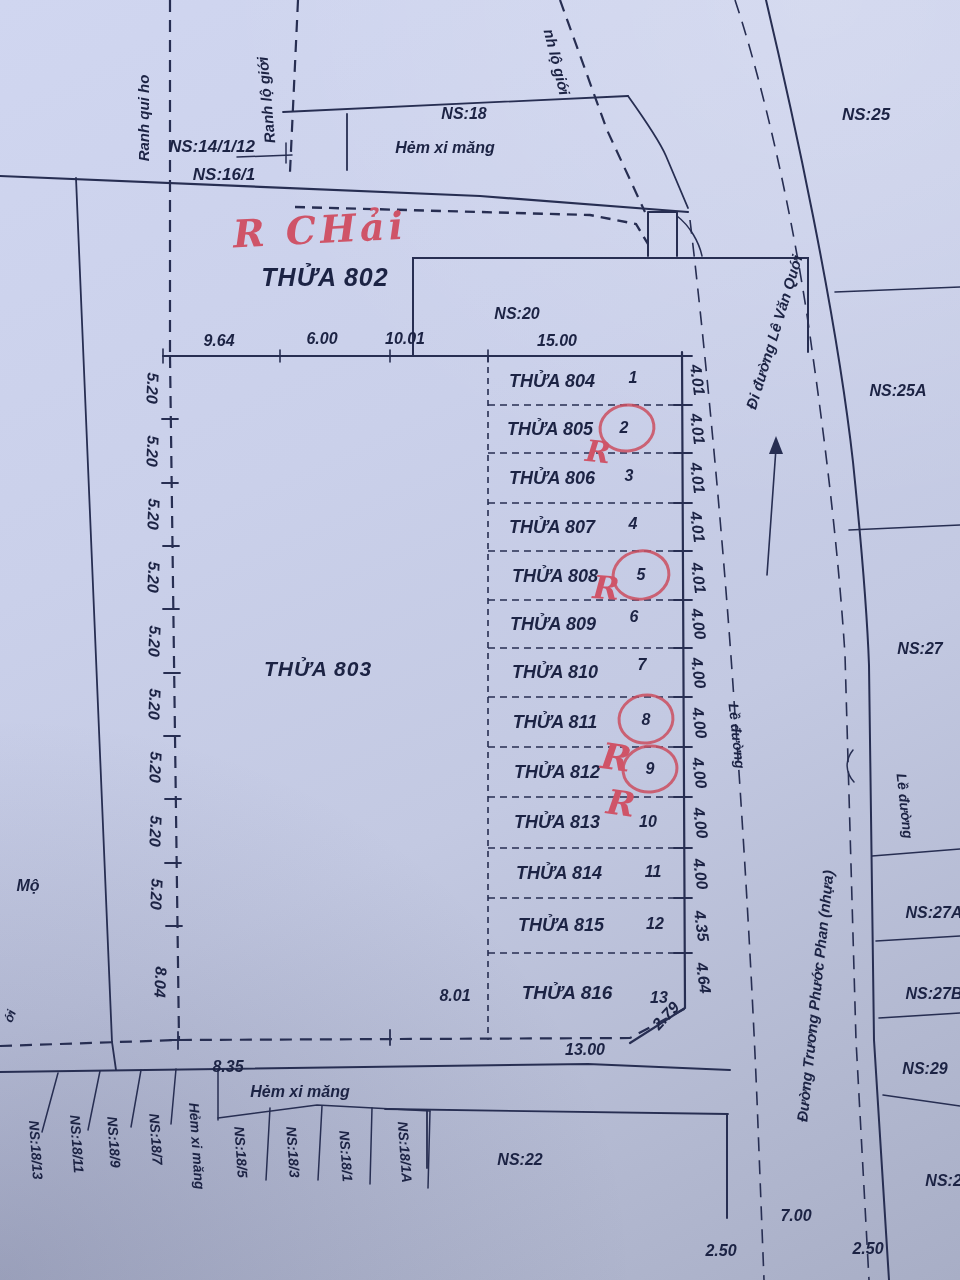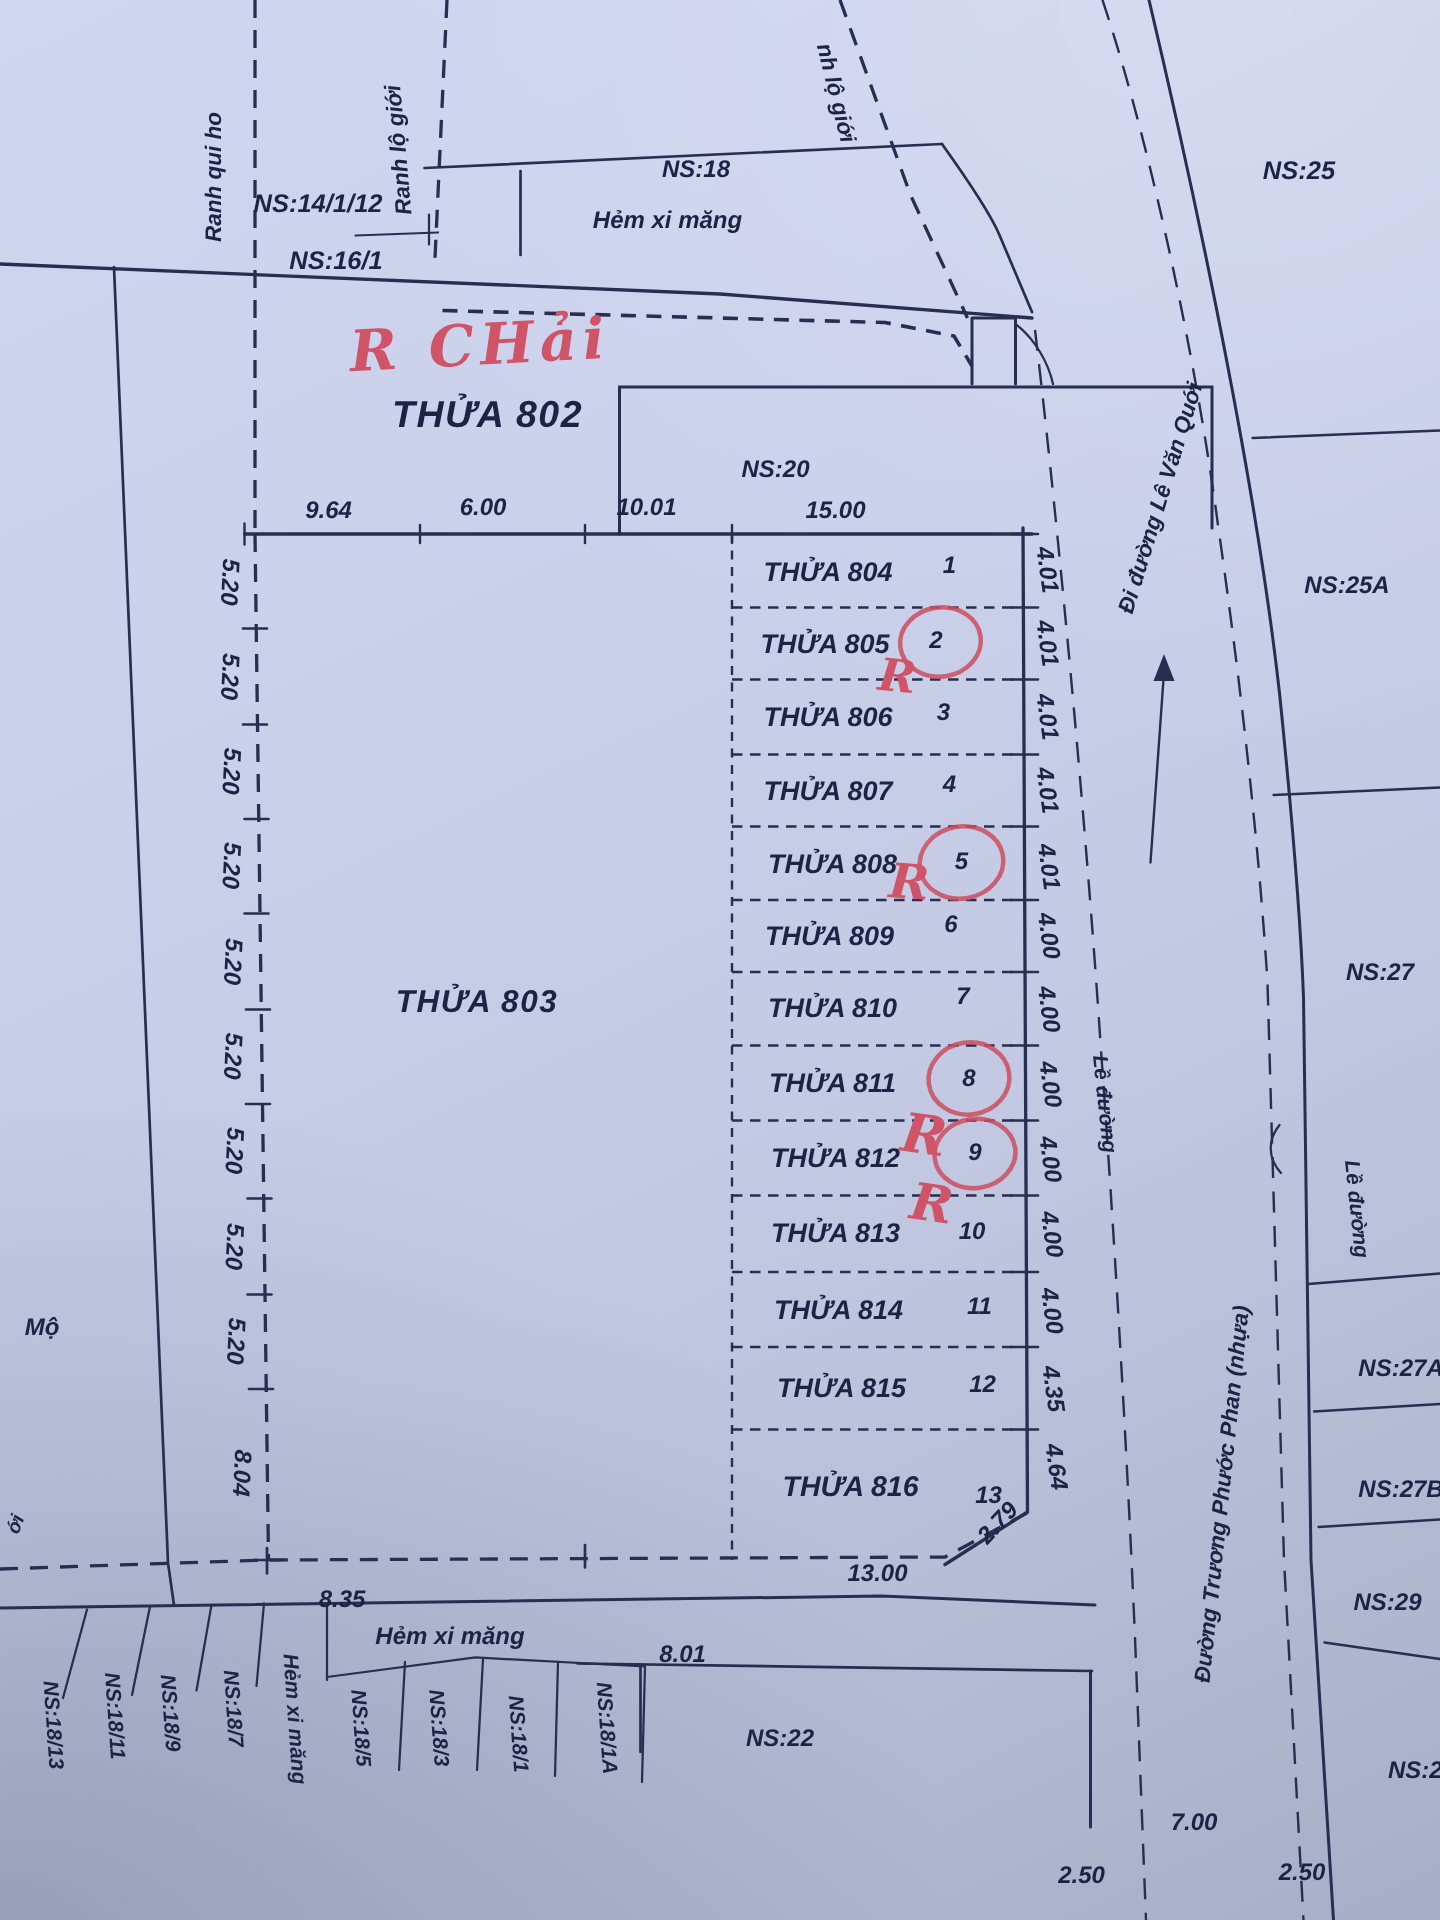--- a/index.html
+++ b/index.html
@@ -90,33 +90,33 @@
       <ellipse cx="627" cy="428" rx="27" ry="23" transform="rotate(-8 627 428)"></ellipse>
       <ellipse cx="641" cy="575" rx="28" ry="24" transform="rotate(-10 641 575)"></ellipse>
       <ellipse cx="646" cy="719" rx="27" ry="24" transform="rotate(-8 646 719)"></ellipse>
       <ellipse cx="650" cy="769" rx="27" ry="23" transform="rotate(-8 650 769)"></ellipse>
     </g>
   </svg>
 
   <div class="lbl" style="left:143px;top:118px;font-size:15px;transform:translate(-50%,-50%) rotate(-90deg);">Ranh qui ho</div>
   <div class="lbl" style="left:266px;top:100px;font-size:15px;transform:translate(-50%,-50%) rotate(-95deg);">Ranh lộ giới</div>
   <div class="lbl" style="left:557px;top:62px;font-size:15px;transform:translate(-50%,-50%) rotate(76deg);">nh lộ giới</div>
-  <div class="lbl" style="left:212px;top:136px;font-size:17px;">NS:14/1/12</div>
+  <div class="lbl" style="left:212px;top:146px;font-size:17px;">NS:14/1/12</div>
   <div class="lbl" style="left:224px;top:174px;font-size:17px;">NS:16/1</div>
   <div class="lbl" style="left:464px;top:114px;font-size:16px;text-align:right;">NS:18</div>
   <div class="lbl" style="left:445px;top:148px;font-size:16px;">Hẻm xi măng</div>
   <div class="lbl" style="left:866px;top:114px;font-size:17px;font-style:italic;">NS:25</div>
 
   <div class="lbl red hand" style="left:320px;top:230px;font-size:38px;transform:translate(-50%,-50%) rotate(-3deg);letter-spacing:4px;">R CHải</div>
 
   <div class="lbl" style="left:325px;top:277px;font-size:25px;letter-spacing:1px;">THỬA 802</div>
   <div class="lbl" style="left:517px;top:314px;font-size:16px;">NS:20</div>
   <div class="lbl dim" style="left:219px;top:341px;">9.64</div>
   <div class="lbl dim" style="left:322px;top:339px;">6.00</div>
-  <div class="lbl dim" style="left:431px;top:339px;">10.01</div>
+  <div class="lbl dim" style="left:405px;top:339px;">10.01</div>
   <div class="lbl dim" style="left:557px;top:341px;text-align:center;">15.00</div>
 
   <div class="lbl" style="left:774px;top:332px;font-size:15px;transform:translate(-50%,-50%) rotate(-73deg);">Đi đường Lê Văn Quới</div>
   <div class="lbl" style="left:737px;top:736px;font-size:14px;transform:translate(-50%,-50%) rotate(84deg);">Lề đường</div>
   <div class="lbl" style="left:905px;top:806px;font-size:14px;transform:translate(-50%,-50%) rotate(84deg);">Lề đường</div>
   <div class="lbl" style="left:815px;top:996px;font-size:15px;transform:translate(-50%,-50%) rotate(-84deg);">Đường Trương Phước Phan (nhựa)</div>
 
   <div class="lbl" style="left:898px;top:391px;font-size:16px;">NS:25A</div>
   <div class="lbl" style="left:920px;top:649px;font-size:16px;">NS:27</div>
   <div class="lbl" style="left:934px;top:913px;font-size:16px;">NS:27A</div>
@@ -191,21 +191,21 @@
   <div class="lbl dim" style="left:155px;top:767px;transform:translate(-50%,-50%) rotate(93deg);">5.20</div>
   <div class="lbl dim" style="left:155px;top:831px;transform:translate(-50%,-50%) rotate(93deg);">5.20</div>
   <div class="lbl dim" style="left:156px;top:894px;transform:translate(-50%,-50%) rotate(93deg);">5.20</div>
   <div class="lbl dim" style="left:160px;top:982px;transform:translate(-50%,-50%) rotate(93deg);">8.04</div>
 
   <div class="lbl" style="left:318px;top:668px;font-size:21px;letter-spacing:1px;">THỬA 803</div>
   <div class="lbl" style="left:28px;top:886px;font-size:16px;">Mộ</div>
   <div class="lbl" style="left:10px;top:1016px;font-size:13px;transform:translate(-50%,-50%) rotate(-70deg);">ới</div>
 
   <div class="lbl dim" style="left:228px;top:1023px;margin-top:44px;">8.35</div>
-  <div class="lbl dim" style="left:455px;top:1104px;">8.01</div>
+  <div class="lbl dim" style="left:455px;top:996px;">8.01</div>
   <div class="lbl dim" style="left:585px;top:1050px;">13.00</div>
 
   <div class="lbl" style="left:300px;top:1092px;font-size:16px;">Hẻm xi măng</div>
   <div class="lbl" style="left:520px;top:1160px;font-size:16px;">NS:22</div>
   <div class="lbl" style="left:197px;top:1146px;font-size:14px;transform:translate(-50%,-50%) rotate(86deg);">Hẻm xi măng</div>
 
   <div class="lbl" style="left:36px;top:1150px;font-size:14px;transform:translate(-50%,-50%) rotate(86deg);">NS:18/13</div>
   <div class="lbl" style="left:77px;top:1144px;font-size:14px;transform:translate(-50%,-50%) rotate(86deg);">NS:18/11</div>
   <div class="lbl" style="left:114px;top:1142px;font-size:14px;transform:translate(-50%,-50%) rotate(86deg);">NS:18/9</div>
   <div class="lbl" style="left:156px;top:1139px;font-size:14px;transform:translate(-50%,-50%) rotate(86deg);">NS:18/7</div>

